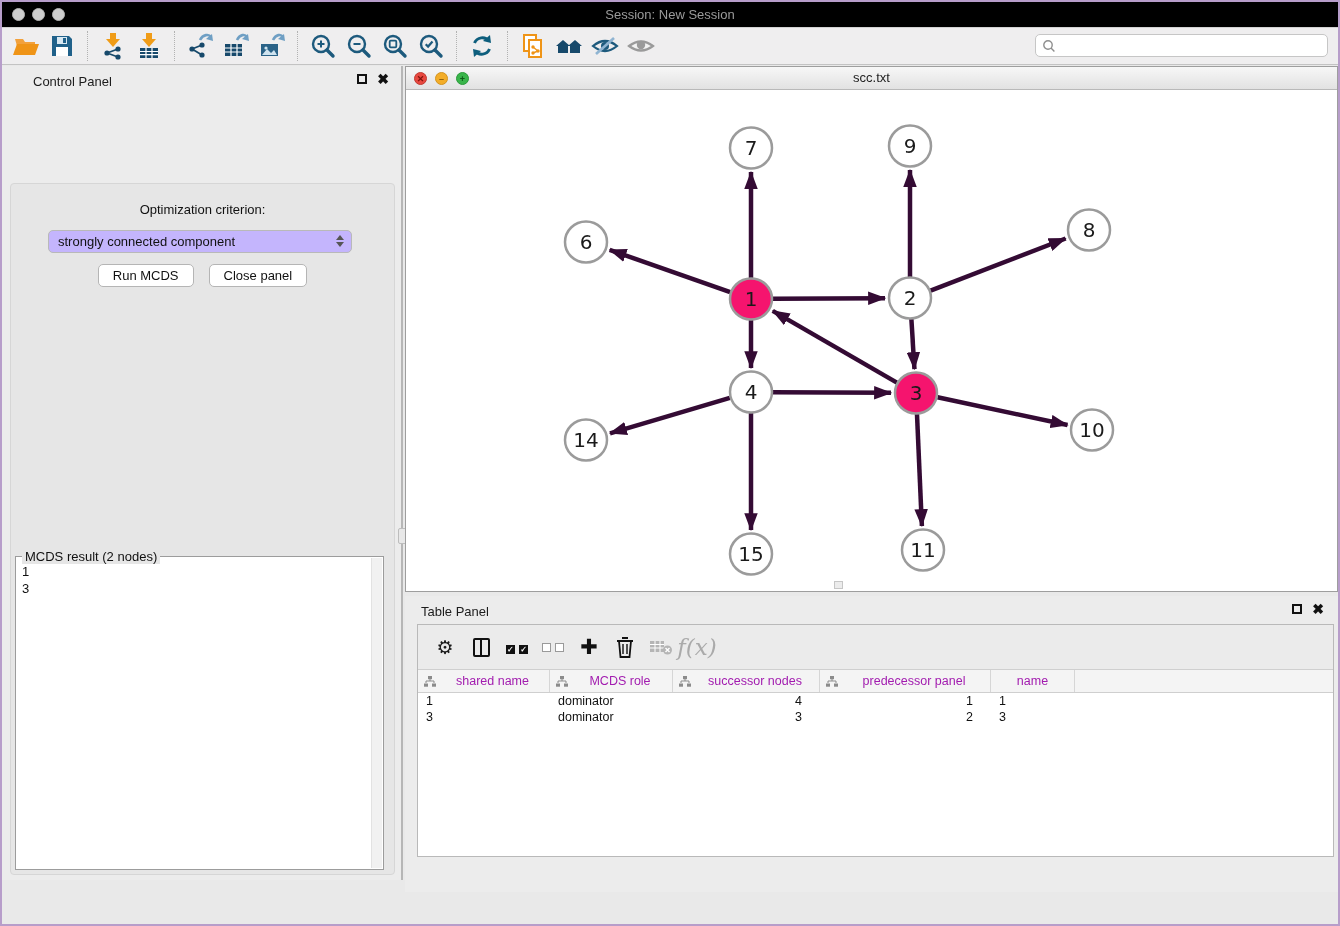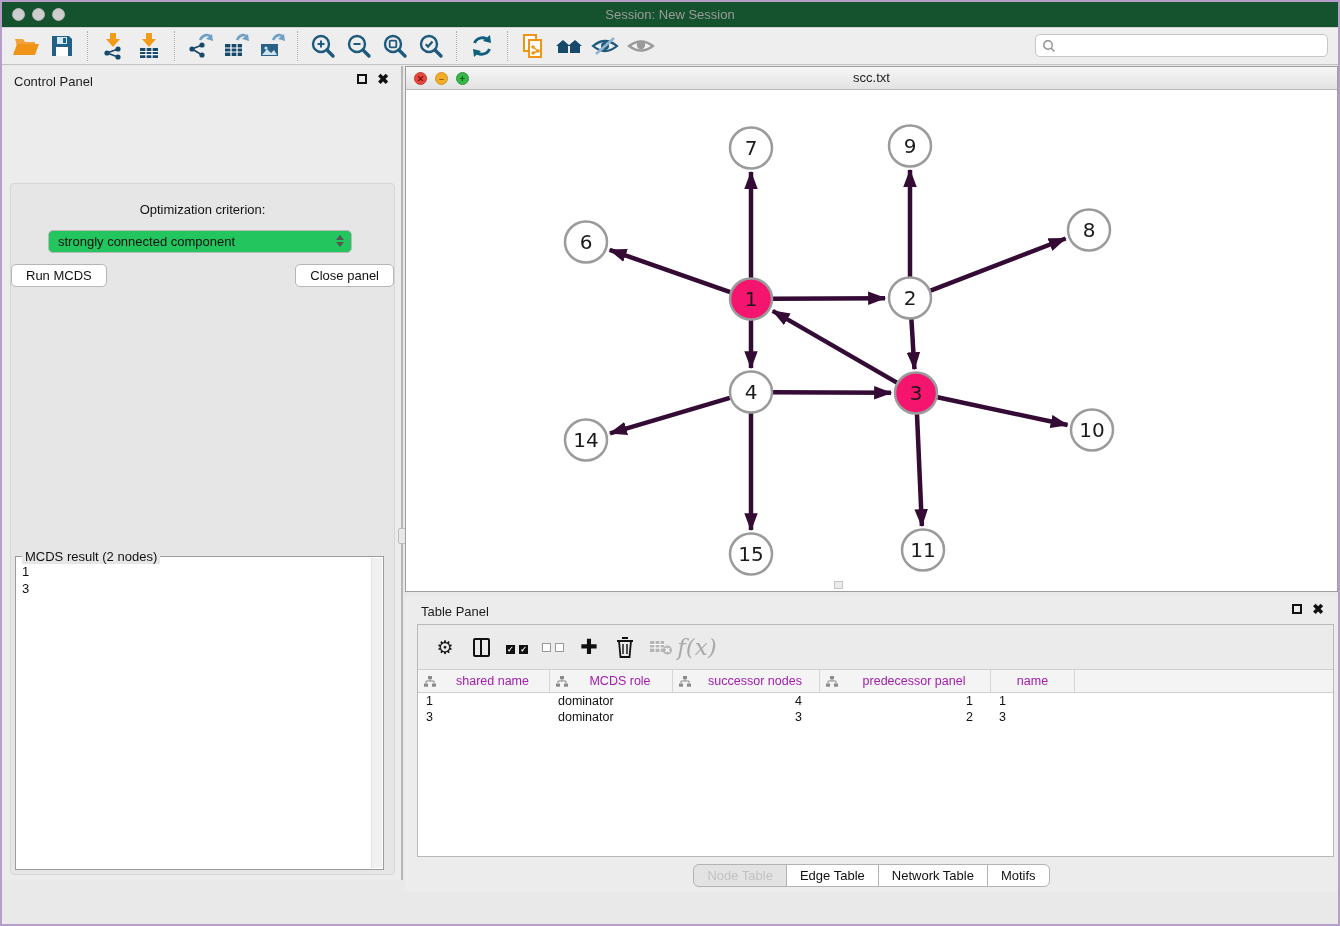--- a/index.html
+++ b/index.html
@@ -2,62 +2,62 @@
 <html><head>
 <meta charset="utf-8">
 <style>
   * { margin:0; padding:0; box-sizing:border-box; }
   html,body { width:1340px; height:926px; }
   body { font-family:"Liberation Sans", sans-serif; background:#e9e9e9; }
   #app { position:relative; width:1340px; height:926px; border:2px solid #b79dca;
          background:#e9e9e9; overflow:hidden; }
 
   
-  .titlebar { position:absolute; top:0; left:0; right:0; height:26px; background:#14532d;
+  .titlebar { position:absolute; top:0; left:0; right:0; height:26px; background:#000000;
               border-bottom:1px solid #d2d2d2; }
   .traffic { position:absolute; left:10px; top:6px; display:flex; gap:7px; }
   .tl-dot { width:13px; height:13px; border-radius:50%; background:#cecece; border:1px solid #b3b3b3; }
   .app-title { text-align:center; line-height:25px; font-size:13px; color:#9b9b9b; }
 
   
   .toolbar { position:absolute; top:26px; left:0; right:0; height:37px; background:#efeeef;
              border-bottom:1px solid #c3c3c3; display:flex; align-items:center; padding-left:6px; }
   .tbtn { width:36px; height:31px; display:flex; align-items:center; justify-content:center;
           border-radius:4px; cursor:default; }
   .tsep { width:1px; height:30px; border-left:1px dotted #b2b2b2; margin:0 7px; }
   .search-box { position:absolute; right:10px; top:6px; width:293px; height:23px; background:#fff;
                 border:1px solid #c6c6c6; border-radius:5px; display:flex; align-items:center; padding-left:6px; }
   .search-box input { border:none; outline:none; flex:1; font-size:12px; background:transparent; padding-left:4px; }
 
   
   .control-panel { position:absolute; left:0; top:64px; width:401px; height:814px; background:#ececec;
-                   border-right:2px solid #b6b6b6; }
+                   border-right:2px solid #b6b6b6;padding-left:19px; }
   .panel-header { position:relative; height:30px; }
   .panel-title { position:absolute; left:12px; top:8px; font-size:13px; color:#1c1c1c; }
   .panel-hicons { position:absolute; right:12px; top:8px; display:flex; gap:10px; align-items:center; }
   .float-ic { width:10px; height:10px; border:2px solid #111; }
   .close-ic { font-size:14px; font-weight:bold; color:#111; line-height:10px; }
   .tabs-row { display:flex; justify-content:center; }
   .tab { font-size:13px; padding:3px 13px; background:#fff; border:1px solid #b3b3b3; margin-left:-1px;
          color:#111; }
   .tab:first-child { border-radius:6px 0 0 6px; margin-left:0; }
   .tab:last-child { border-radius:0 6px 6px 0; }
   .tab.active { background:#e3e3e3; color:#c2c2c2; }
   .cp-content { position:absolute; left:8px; right:6px; top:117px; bottom:5px; background:#e6e6e6;
                 border:1px solid #d6d6d6; border-radius:4px; }
   .opt-label { text-align:center; font-size:13px; color:#111; margin-top:18px; }
-  .cp-select { position:absolute; left:37px; right:42px; top:46px; height:23px; background:#22c55e;
+  .cp-select { position:absolute; left:37px; right:42px; top:46px; height:23px; background:#c4b5fd;
                border:1px solid #b9b9b9; border-radius:5px; font-size:13px; color:#111;
                display:flex; align-items:center; padding-left:9px; }
   .stepper { position:absolute; right:7px; top:4px; display:flex; flex-direction:column; gap:2px; }
   .tri-up { width:0; height:0; border-left:4px solid transparent; border-right:4px solid transparent;
             border-bottom:5px solid #555; }
   .tri-dn { width:0; height:0; border-left:4px solid transparent; border-right:4px solid transparent;
             border-top:5px solid #555; }
-  .cp-buttons { position:absolute; top:80px; left:0; right:0; display:flex; justify-content:space-between; gap:15px; }
+  .cp-buttons { position:absolute; top:80px; left:0; right:0; display:flex; justify-content:center; gap:15px; }
   .btn { background:#fff; border:1px solid #b5b5b5; border-radius:5px; font-size:13px; color:#111;
          padding:3px 14px; }
   .result-box { position:absolute; left:4px; right:10px; top:372px; bottom:4px; background:#fff;
                 border:1px solid #9c9c9c; }
   .result-legend { position:absolute; top:-8px; left:6px; background:#e6e6e6; padding:0 3px;
                    font-size:13px; color:#111; }
   .result-lines { padding:6px 6px; font-size:13px; color:#111; line-height:17px; white-space:pre; }
   .result-scroll { position:absolute; top:1px; right:1px; bottom:1px; width:11px; background:#f1f1f1;
                    border-left:1px solid #e2e2e2; }
   .v-grabber { position:absolute; left:396px; top:462px; width:9px; height:16px; background:#e8e8e8;
@@ -479,21 +479,15 @@
           </div>
           <div class="tr">
             <div class="td" style="width: 132px; text-align: left; padding: 0px 0px 0px 8px;">3</div>
             <div class="td" style="width: 123px; text-align: left; padding: 0px 0px 0px 8px;">dominator</div>
             <div class="td" style="width: 147px; text-align: right; padding: 0px 18px 0px 0px;">3</div>
             <div class="td" style="width: 171px; text-align: right; padding: 0px 18px 0px 0px;">2</div>
             <div class="td" style="width: 84px; text-align: left; padding: 0px 0px 0px 8px;">3</div>
           </div>
         </div>
     </div>
-    <div class="tbl-tabs" id="tbl-tabs">
-        <div class="tab active">Node Table</div>
-        <div class="tab">Edge Table</div>
-        <div class="tab">Network Table</div>
-        <div class="tab">Motifs</div>
-      </div>
   </div>
 
 </div>
 
 </body></html>

